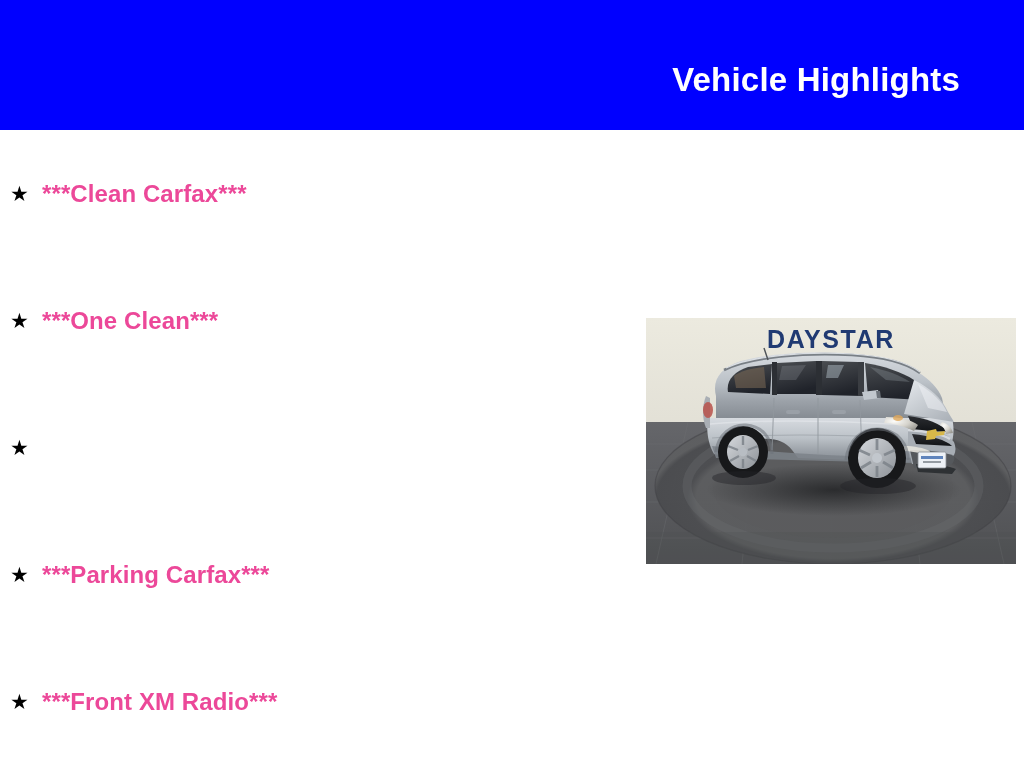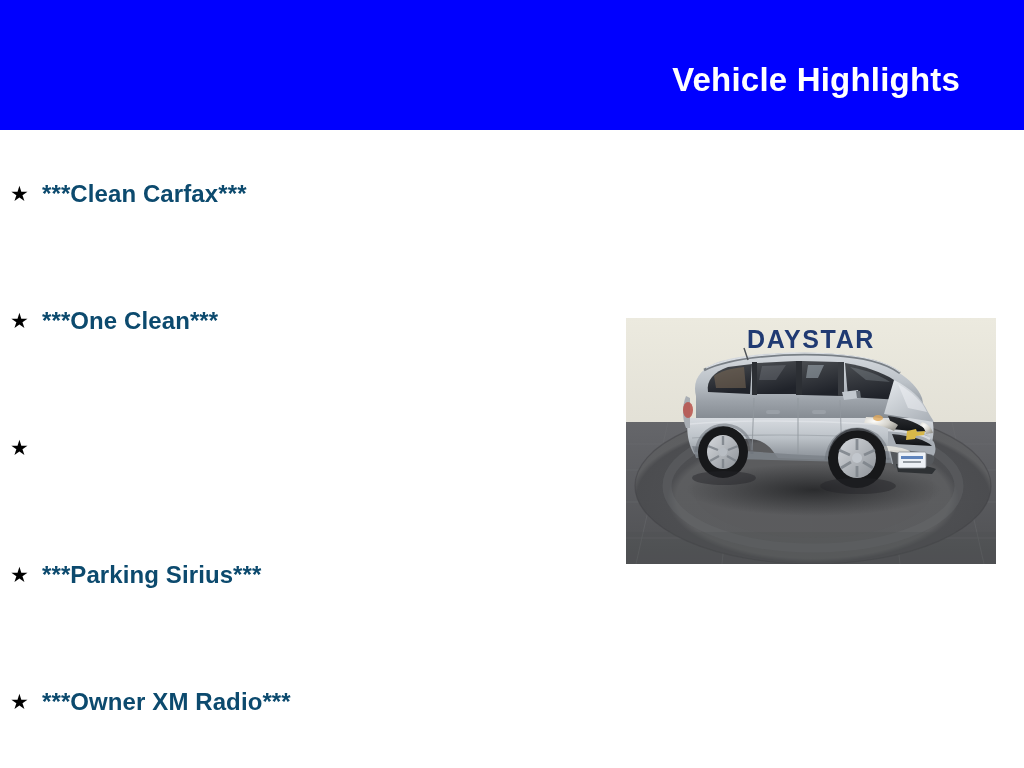--- a/index.html
+++ b/index.html
@@ -62,32 +62,32 @@
   .bullet-star {
     display: inline-block;
     width: 32px;
     flex: 0 0 32px;
     color: #000000;
     font-size: 21px;
     line-height: 1;
     text-align: left;
   }
   .highlight-text {
-    color: #0c4a6e;
+    color: #ec4899;
     font-family: "Liberation Sans", sans-serif;
     font-size: 24px;
     font-weight: bold;
     white-space: nowrap;
     letter-spacing: 0.1px;
   }
 
   
   .vehicle-photo {
     position: absolute;
-    left: 626px;
+    left: 646px;
     top: 318px;
     width: 370px;
     height: 246px;
     overflow: hidden;
     background: #e9e7de;
   }
   .vehicle-photo svg {
     display: block;
     width: 370px;
     height: 246px;
@@ -111,26 +111,26 @@
     <span class="bullet-star">★</span>
     <span class="highlight-text">***One Clean***</span>
   </li>
 
   <li class="highlight-item">
     <span class="bullet-star">★</span>
   </li>
 
   <li class="highlight-item">
     <span class="bullet-star">★</span>
-    <span class="highlight-text">***Parking Sirius***</span>
-  </li>
-
-  <li class="highlight-item">
-    <span class="bullet-star">★</span>
-    <span class="highlight-text">***Owner XM Radio***</span>
+    <span class="highlight-text">***Parking Carfax***</span>
+  </li>
+
+  <li class="highlight-item">
+    <span class="bullet-star">★</span>
+    <span class="highlight-text">***Front XM Radio***</span>
   </li>
 
 </ul>
 
 <div class="vehicle-photo">
   <svg viewBox="0 0 370 246" xmlns="http://www.w3.org/2000/svg">
     <defs>
       <linearGradient id="wallGrad" x1="0" y1="0" x2="0" y2="1">
         <stop offset="0" stop-color="#eceadf"></stop>
         <stop offset="1" stop-color="#e2e0d6"></stop>

